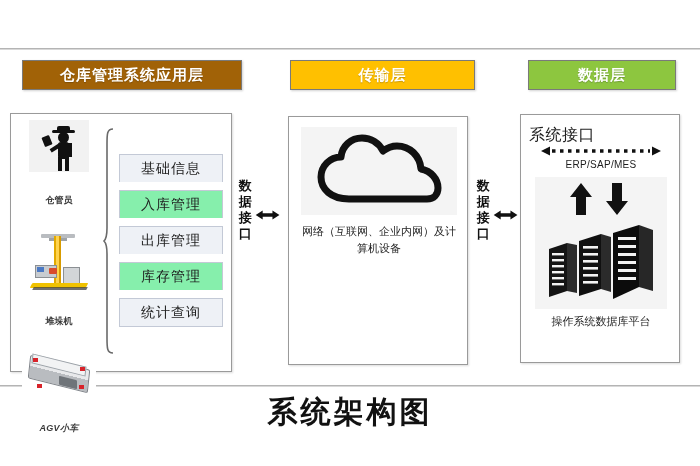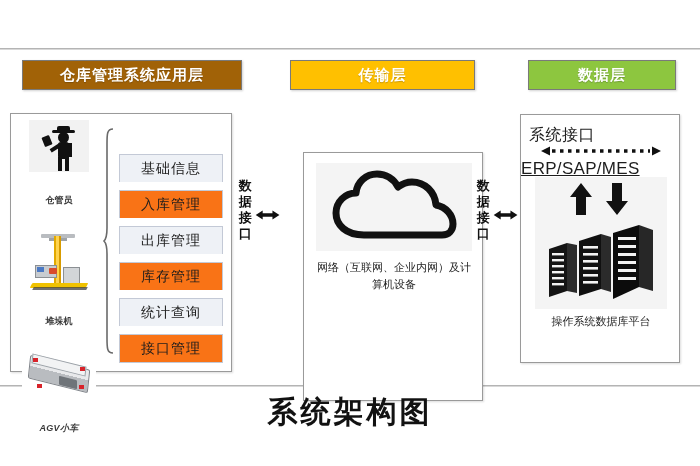--- a/index.html
+++ b/index.html
@@ -49,21 +49,21 @@
 
   
   .panel {
     position: absolute;
     box-sizing: border-box;
     background: #ffffff;
     border: 1px solid #9a9a9a;
     box-shadow: 1px 1px 2px rgba(0,0,0,.14);
   }
   .panel.app   { left: 10px;  top: 113px; width: 222px; height: 259px; }
-  .panel.trans { left: 303px; top: 116px; width: 180px; height: 249px; margin-top: 36px; }
+  .panel.trans { left: 288px; top: 116px; width: 180px; height: 249px; }
   .panel.data  { left: 520px; top: 114px; width: 160px; height: 249px; }
 
   
   .actors {
     position: absolute;
     left: 6px;
     top: 6px;
     width: 84px;
     display: flex;
     flex-direction: column;
@@ -221,21 +221,21 @@
     justify-content: center;
     font-size: 14px;
     color: #1d1d1d;
     letter-spacing: 1px;
     border: 1px solid #c3c9d6;
     border-bottom: none;
     margin-top: 8px;
   }
   .menu-item:last-child { border-bottom: 1px solid #c3c9d6; }
   .menu-item.odd  { background: #eef1f6; }
-  .menu-item.even { background: #f97316; }
+  .menu-item.even { background: #86efac; }
 
   
   .connector {
     position: absolute;
     width: 44px;
     display: flex;
     align-items: center;
   }
   .connector.c1 { left: 236px; top: 178px; }
   .connector.c2 { left: 474px; top: 178px; }
@@ -269,21 +269,21 @@
   
   .sys-if {
     position: absolute; left: 8px; top: 10px; width: 160px;
     text-align: left; font-size: 16px; color: #1d1d1d; letter-spacing: .5px;
   }
   .dotted-arrow {
     position: absolute; left: 20px; top: 30px; width: 120px; height: 12px;
   }
   .erp {
     position: absolute; left: 0; top: 44px; width: 160px;
-    text-align: left; font-size: 17px; color: #1d1d1d; letter-spacing: .3px; text-decoration: underline;
+    text-align: center; font-size: 10px; color: #1d1d1d; letter-spacing: .3px;
   }
   .server-tile {
     position: absolute; left: 14px; top: 62px; width: 132px; height: 132px;
     background: #f4f4f4;
   }
   .ud-arrows {
     position: absolute; left: 30px; top: 4px; width: 72px; height: 36px;
   }
   .servers {
     position: absolute; left: 8px; top: 44px; width: 116px; height: 82px;
@@ -372,21 +372,20 @@
   <svg class="brace" viewBox="0 0 12 226" preserveAspectRatio="none">
     <path d="M10 1 C4 1 4 6 4 16 L4 100 C4 109 2 112 1 113 C2 114 4 117 4 126 L4 210 C4 220 4 225 10 225" fill="none" stroke="#6a6a6a" stroke-width="1.6"></path>
   </svg>
 
   <div class="menu">
     <div class="menu-item odd">基础信息</div>
     <div class="menu-item even">入库管理</div>
     <div class="menu-item odd">出库管理</div>
     <div class="menu-item even">库存管理</div>
     <div class="menu-item odd">统计查询</div>
-    <div class="menu-item even">接口管理</div>
   </div>
 
 </div>
 
 <div class="connector c1">
   <div class="ctext">
     <div>数据</div>
     <div>接口</div>
   </div>
   <svg class="carrow" width="36" height="16" viewBox="0 0 36 16">

